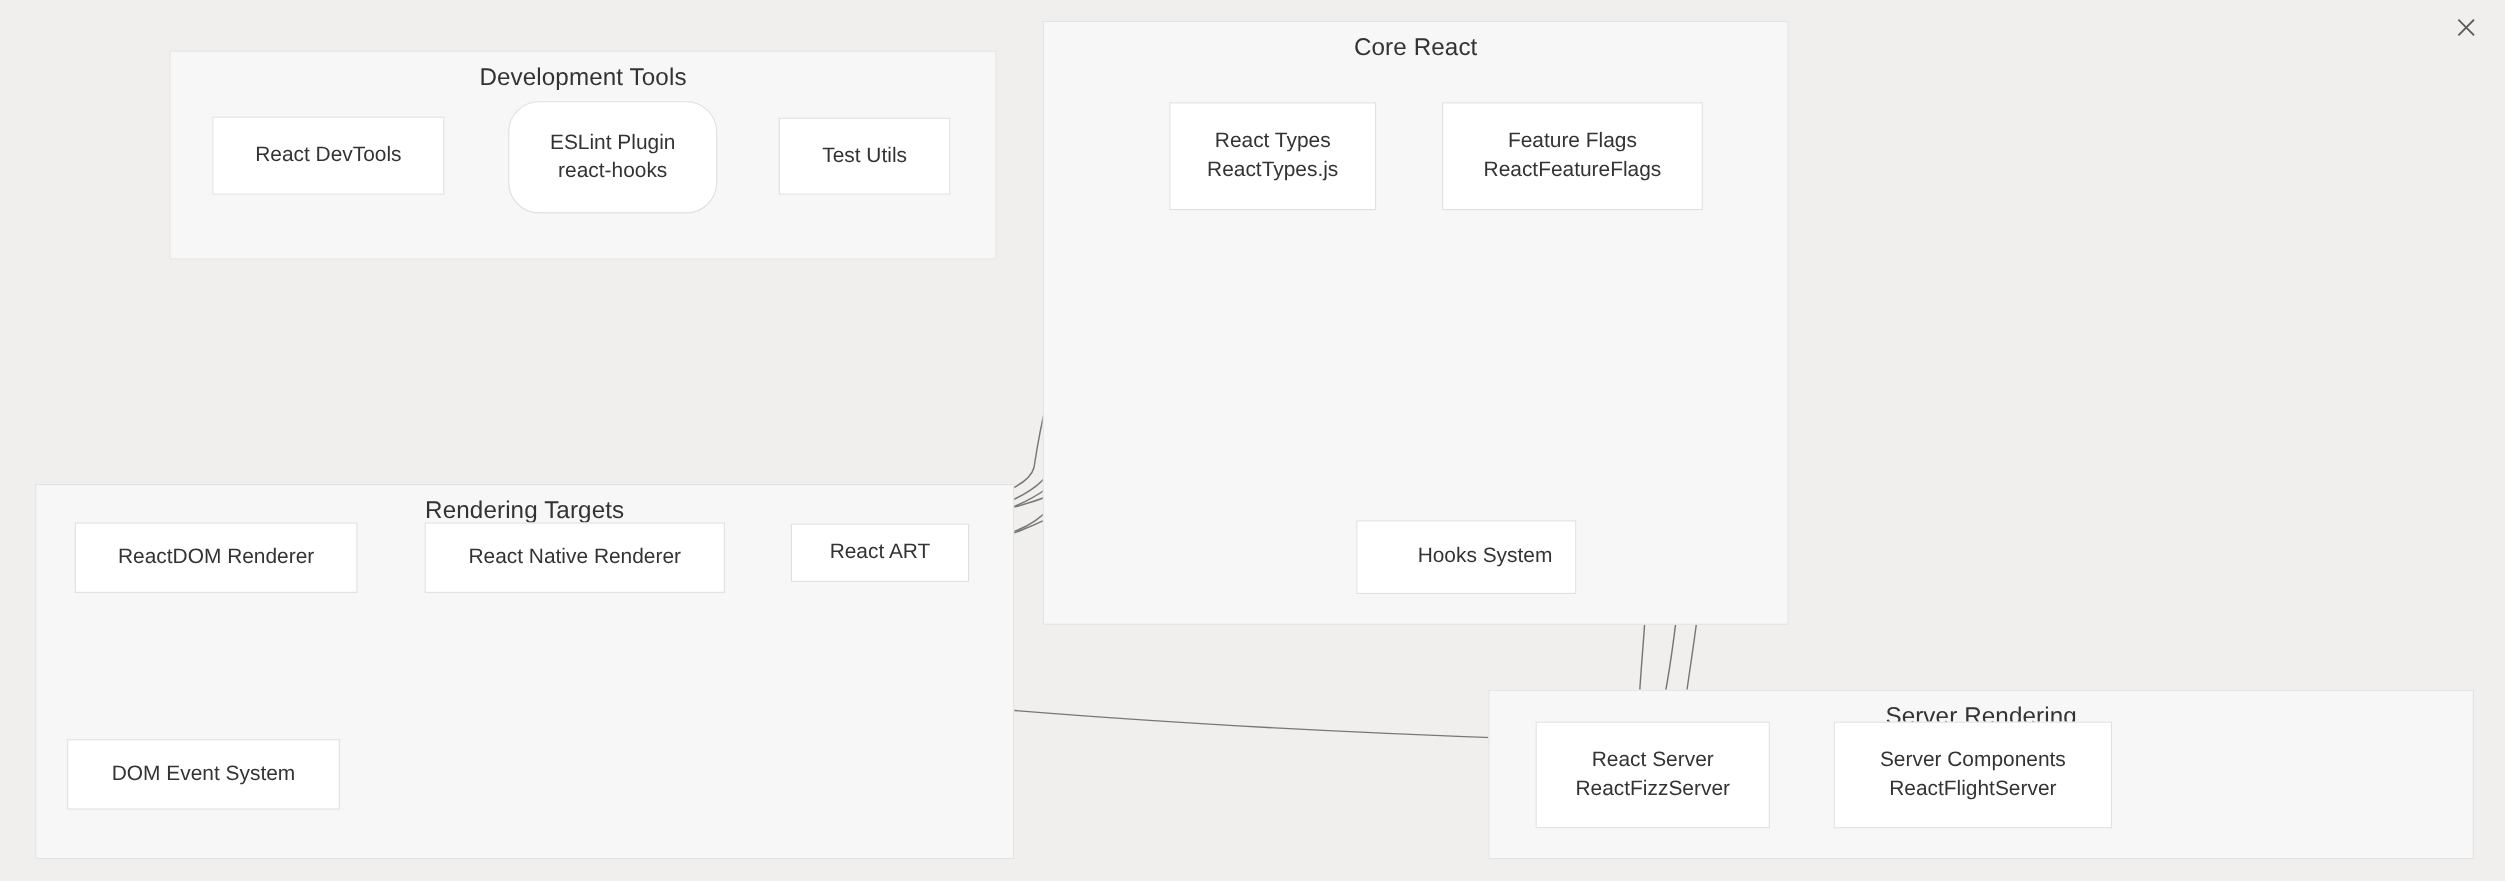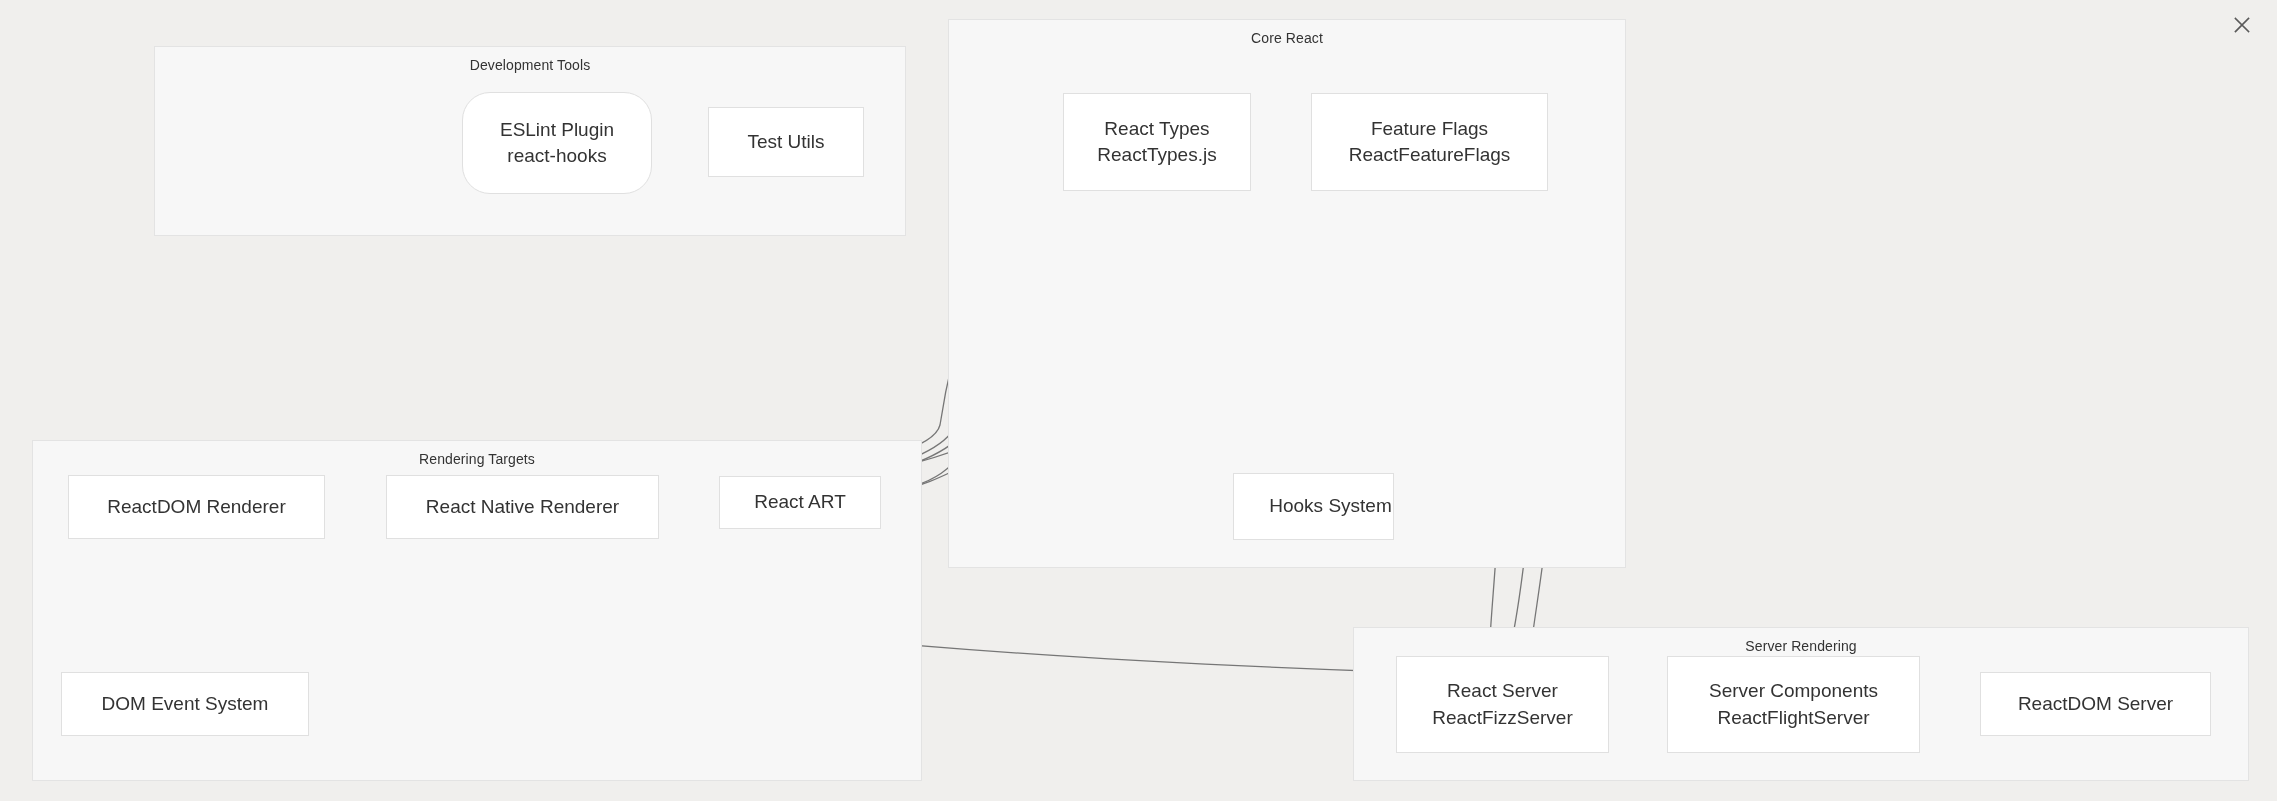--- a/index.html
+++ b/index.html
@@ -39,21 +39,21 @@
     border: 1px solid #e3e3e3;
     box-sizing: border-box;
     z-index: 2;
   }
   .subgraph-title {
     position: absolute;
     left: 0;
     right: 0;
     top: 10px;
     text-align: center;
-    font-size: 14px;
+    font-size: 22px;
     color: #333333;
     letter-spacing: 0.1px;
     white-space: nowrap;
   }
 
   
   .node {
     position: absolute;
     background: #ffffff;
     border: 1px solid #e0e0e0;
@@ -143,20 +143,23 @@
   </div>
 
   <div class="subgraph" style="left:32px; top:440px; width:890px; height:341px;">
     <div class="subgraph-title">Rendering Targets</div>
   </div>
 
   <div class="subgraph" style="left:1353px; top:627px; width:896px; height:154px;">
     <div class="subgraph-title">Server Rendering</div>
   </div>
 
+  <div class="node" style="left:193px; top:106px; width:211px; height:71px;">
+    <span class="line">React DevTools</span>
+  </div>
 
   <div class="node" style="left:462px; top:92px; width:190px; height:102px;border-radius:28px;">
     <span class="line">ESLint Plugin</span>
     <span class="line">react-hooks</span>
   </div>
 
   <div class="node" style="left:708px; top:107px; width:156px; height:70px;">
     <span class="line">Test Utils</span>
   </div>
 
@@ -164,21 +167,21 @@
     <span class="line">React Types</span>
     <span class="line">ReactTypes.js</span>
   </div>
 
   <div class="node" style="left:1311px; top:93px; width:237px; height:98px;">
     <span class="line">Feature Flags</span>
     <span class="line">ReactFeatureFlags</span>
   </div>
 
 
-  <div class="node" style="left:1233px; top:473px; width:161px; height:67px;padding-left:34px;">
+  <div class="node" style="left:1233px; top:473px; width:200px; height:67px;padding-left:34px;">
     <span class="line">Hooks System</span>
   </div>
 
   <div class="node" style="left:68px; top:475px; width:257px; height:64px;">
     <span class="line">ReactDOM Renderer</span>
   </div>
 
   <div class="node" style="left:386px; top:475px; width:273px; height:64px;">
     <span class="line">React Native Renderer</span>
   </div>
@@ -194,23 +197,20 @@
   <div class="node" style="left:1396px; top:656px; width:213px; height:97px;">
     <span class="line">React Server</span>
     <span class="line">ReactFizzServer</span>
   </div>
 
   <div class="node" style="left:1667px; top:656px; width:253px; height:97px;">
     <span class="line">Server Components</span>
     <span class="line">ReactFlightServer</span>
   </div>
 
-  <div class="node" style="left:1980px; top:672px; width:231px; height:64px;">
-    <span class="line">ReactDOM Server</span>
-  </div>
 
   <div id="close-button">
     <span>
       <svg width="20" height="20" viewBox="0 0 20 20" aria-hidden="true">
         <path d="M3.5,3.5 L16.5,16.5 M16.5,3.5 L3.5,16.5" stroke="#5a5a5a" stroke-width="1.7" fill="none" stroke-linecap="square"></path>
       </svg>
     </span>
   </div>
 
 </div>

